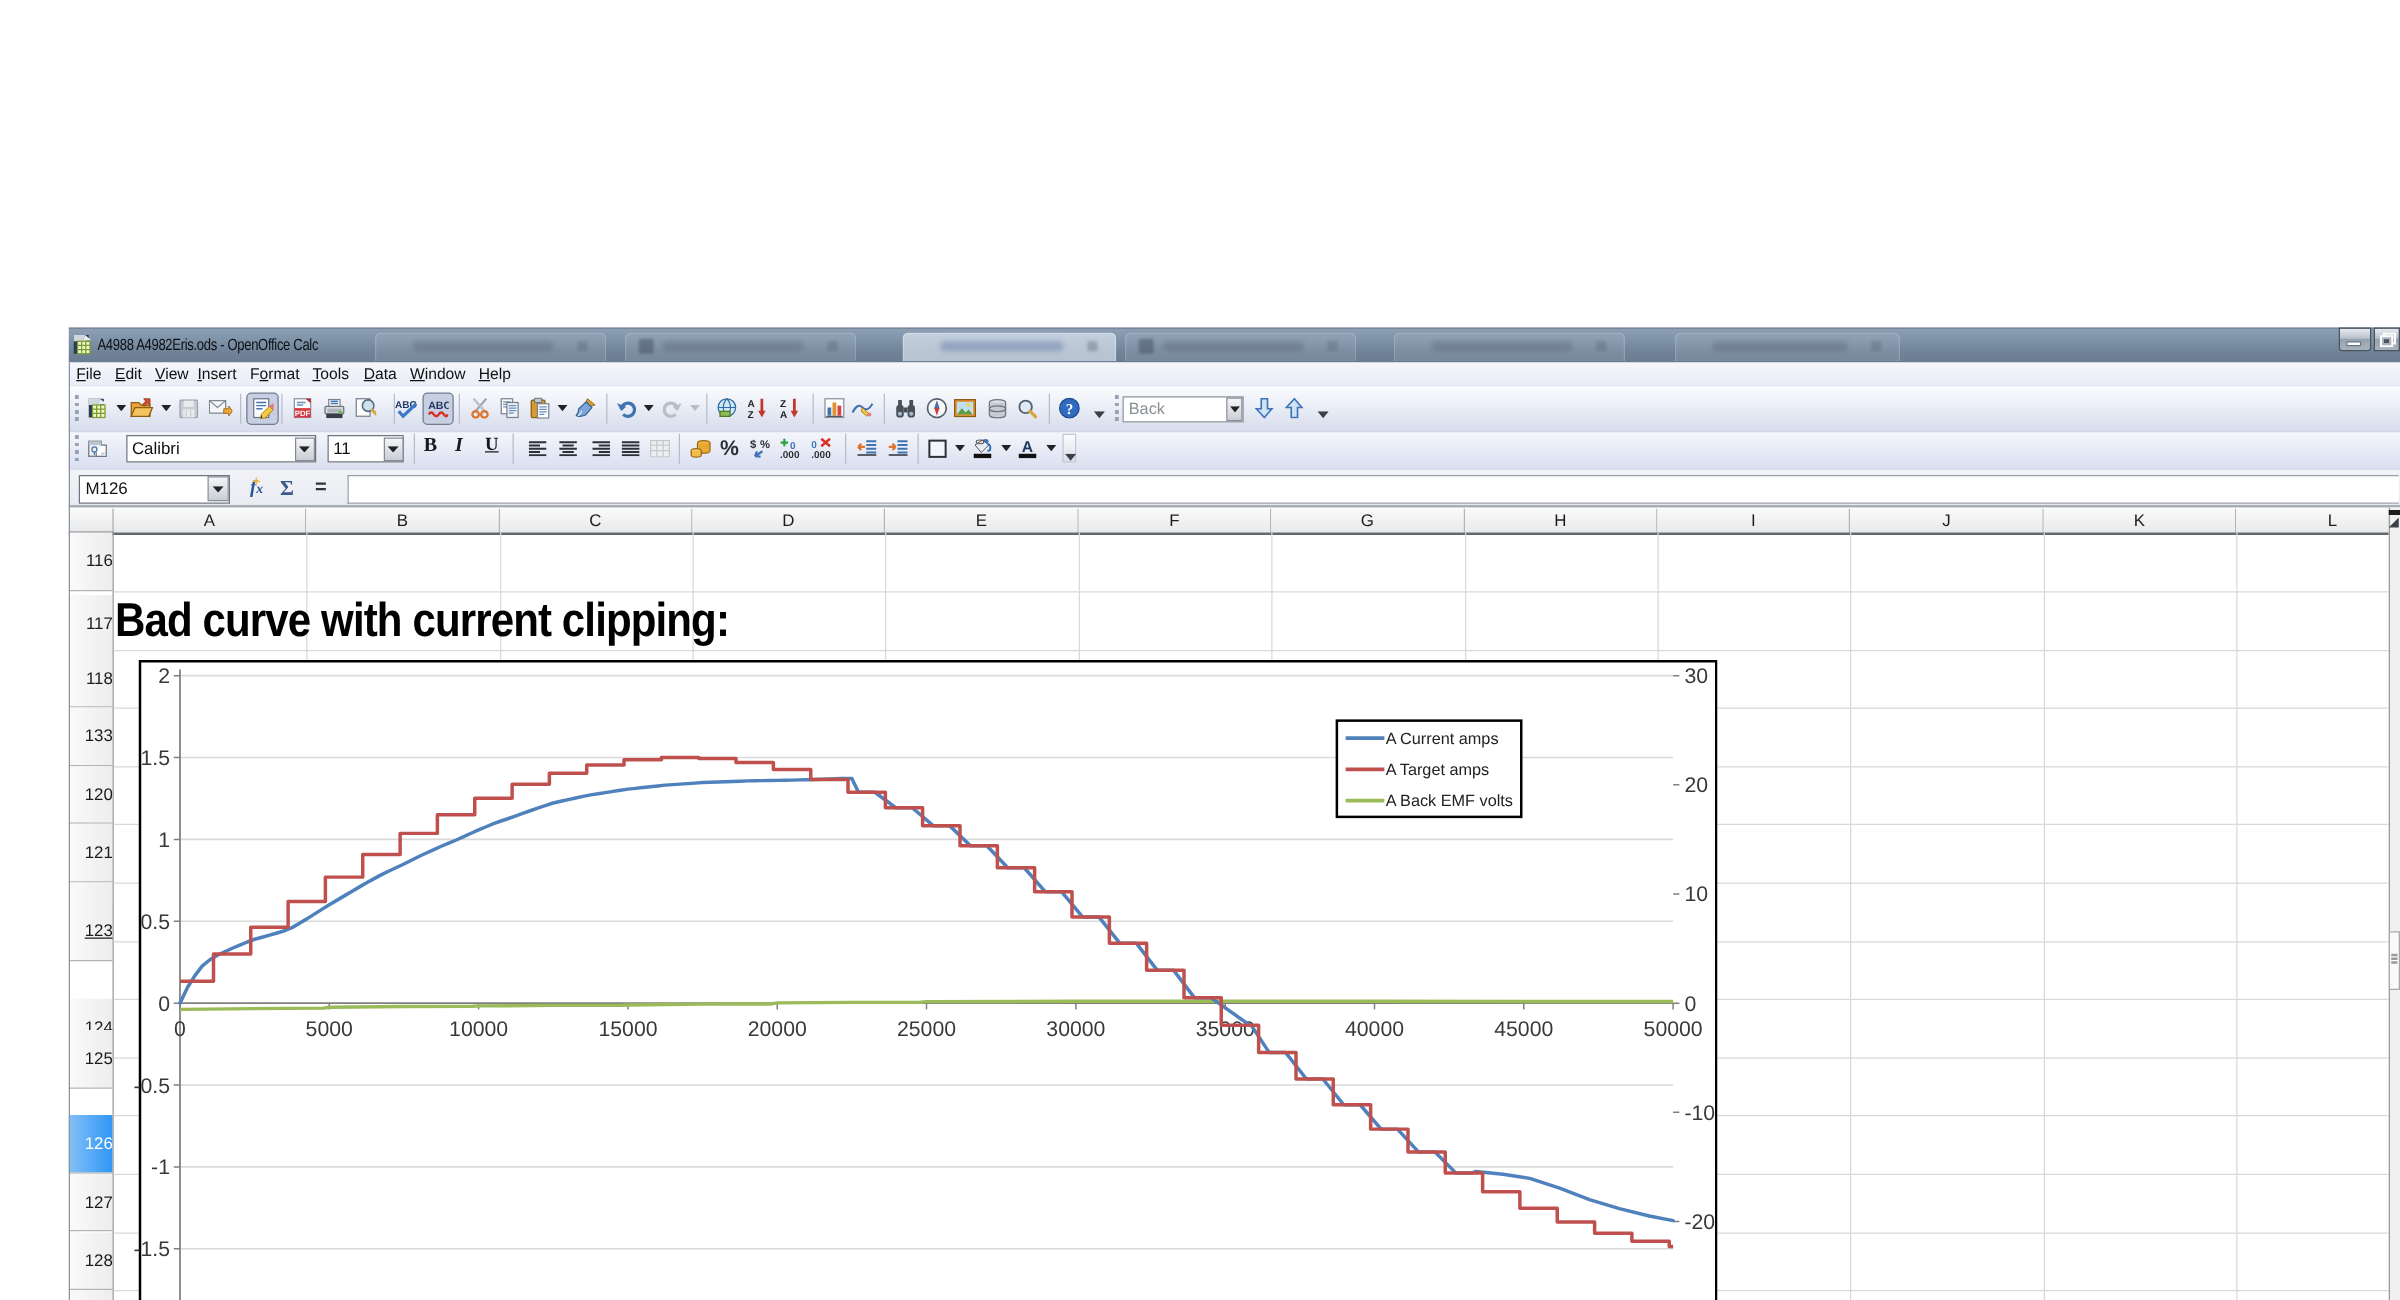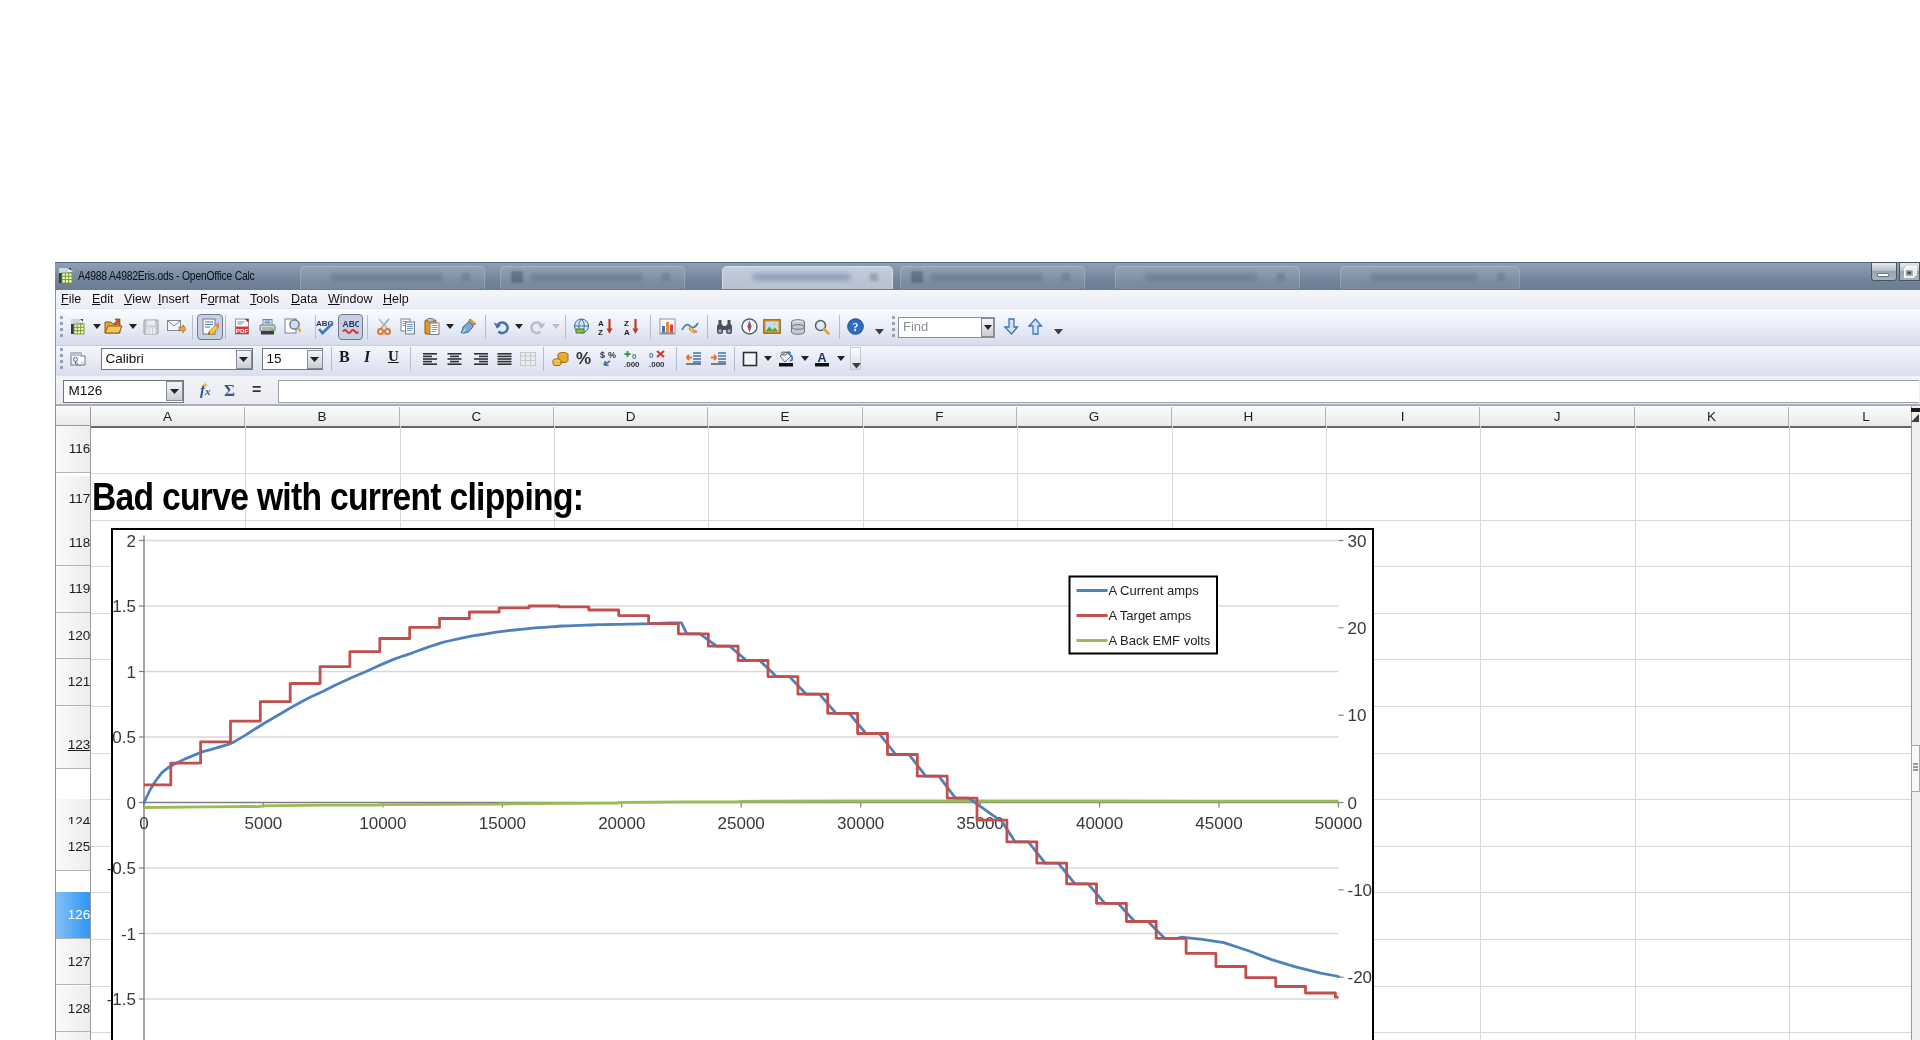--- a/index.html
+++ b/index.html
@@ -248,21 +248,21 @@
 <div style="position:absolute;left:839.0px;top:315px;width:1px;height:24px;background:#b7bccb"></div>
 <svg style="position:absolute;left:846.5px;top:318.0px" width="17" height="17" viewBox="0 0 17 17">
     <circle cx="8.5" cy="8.5" r="7.8" fill="#2f6bbf" stroke="#1c4a8a"></circle>
     <text x="8.5" y="13" font-family="Liberation Serif" font-size="12" font-weight="bold" fill="#fff" text-anchor="middle">?</text>
   </svg>
 <svg style="position:absolute;left:874.5px;top:329.0px" width="9" height="6" viewBox="0 0 9 6">
     <path d="M0 0 h9 l-4.5 5.5 z" fill="#39404a"></path>
   </svg>
 <div style="position:absolute;left:891.5px;top:316px;width:3px;height:22px;background:repeating-linear-gradient(to bottom,#98a0b4 0 3px,transparent 3px 6px)"></div>
 <div style="position:absolute;left:898px;top:316.5px;width:97px;height:21px;background:#fff;border:1px solid #8a919c;"></div>
-<div style="position:absolute;left:903px;top:319px;font:13px 'Liberation Sans';color:#8a8f96">Find</div>
+<div style="position:absolute;left:903px;top:319px;font:13px 'Liberation Sans';color:#8a8f96">Back</div>
 <div style="position:absolute;left:981px;top:317.5px;width:13px;height:19px;background:linear-gradient(#f4f5f7,#c9ced6);border:1px solid #858c96"></div>
 <svg style="position:absolute;left:984px;top:325px" width="8" height="5" viewBox="0 0 8 5">
     <path d="M0 0 h8 l-4 5 z" fill="#222"></path>
   </svg>
 <svg style="position:absolute;left:1003.5px;top:318.0px" width="15" height="17" viewBox="0 0 15 17">
     <path d="M5 1 h5 v8 h3.5 L7.5 16 L1 9 h4 z" fill="#cfe3f4" stroke="#3f74b3" stroke-width="1.3"></path>
   </svg>
 <svg style="position:absolute;left:1027.5px;top:318.0px" width="15" height="17" viewBox="0 0 15 17">
     <path d="M5 16 h5 v-8 h3.5 L7.5 1 L1 8 h4 z" fill="#cfe3f4" stroke="#3f74b3" stroke-width="1.3"></path>
   </svg>
@@ -278,21 +278,21 @@
     <circle cx="5.5" cy="8.5" r="2" fill="none" stroke="#4973a8"></circle>
     <path d="M5.5 10.5 v2.5" stroke="#4973a8"></path>
   </svg>
 <div style="position:absolute;left:101px;top:348px;width:152px;height:22px;background:#fff;border:1px solid #70767e;"></div>
 <div style="position:absolute;left:105.5px;top:351px;font:13.5px 'Liberation Sans';color:#111">Calibri</div>
 <div style="position:absolute;left:235.5px;top:349.5px;width:16px;height:19px;background:linear-gradient(#f4f5f7,#c9ced6);border:1px solid #858c96"></div>
 <svg style="position:absolute;left:239px;top:357px" width="9" height="5" viewBox="0 0 9 5">
     <path d="M0 0 h9 l-4.5 5 z" fill="#222"></path>
   </svg>
 <div style="position:absolute;left:262px;top:348px;width:61px;height:22px;background:#fff;border:1px solid #70767e;"></div>
-<div style="position:absolute;left:266.5px;top:351px;font:13.5px 'Liberation Sans';color:#111">15</div>
+<div style="position:absolute;left:266.5px;top:351px;font:13.5px 'Liberation Sans';color:#111">11</div>
 <div style="position:absolute;left:306.5px;top:349.5px;width:16px;height:19px;background:linear-gradient(#f4f5f7,#c9ced6);border:1px solid #858c96"></div>
 <svg style="position:absolute;left:310px;top:357px" width="9" height="5" viewBox="0 0 9 5">
     <path d="M0 0 h9 l-4.5 5 z" fill="#222"></path>
   </svg>
 <div style="position:absolute;left:331.0px;top:347px;width:1px;height:24px;background:#b7bccb"></div>
 <div style="position:absolute;left:339px;top:348px;font:bold 16px 'Liberation Serif';color:#16181c">B</div>
 <div style="position:absolute;left:364px;top:348px;font:italic bold 16px 'Liberation Serif';color:#16181c">I</div>
 <div style="position:absolute;left:388px;top:348px;font:bold 15px 'Liberation Serif';color:#16181c;text-decoration:underline">U</div>
 <div style="position:absolute;left:410.0px;top:347px;width:1px;height:24px;background:#b7bccb"></div>
 <svg style="position:absolute;left:422.5px;top:352.0px" width="15" height="13" viewBox="0 0 15 13">
@@ -415,21 +415,21 @@
 <div class="ch" style="left:1171.6px;width:154.4px;">H</div>
 <div class="ch" style="left:1326.0px;width:154.4px;">I</div>
 <div class="ch" style="left:1480.4px;width:154.4px;">J</div>
 <div class="ch" style="left:1634.8px;width:154.4px;">K</div>
 <div class="ch" style="left:1789.2px;width:154.4px;">L</div>
 
 <div style="position:absolute;left:55px;top:426.3px;width:1856px;height:2px;background:#62686e"></div>
 <div class="rh" style="top:426.3px;">116</div>
 <div class="rh" style="top:476px;">117</div>
 <div class="rh" style="top:519.5px;">118</div>
-<div class="rh" style="top:566.1px;">119</div>
+<div class="rh" style="top:566.1px;">133</div>
 <div class="rh" style="top:612.7px;">120</div>
 <div class="rh" style="top:659.3px;">121</div>
 <div class="rh" style="top:705.9px;font-weight:bold;">122</div>
 <div class="rh" style="top:722px;text-decoration:underline;">123</div>
 <div class="rh" style="top:799.1px;">124</div>
 <div class="rh" style="top:824px;">125</div>
 <div class="rh sel" style="top:892.3px;">126</div>
 <div class="rh" style="top:938.9px;">127</div>
 <div class="rh" style="top:985.5px;">128</div>
 <div class="rh" style="top:1032.1px;">129</div>

